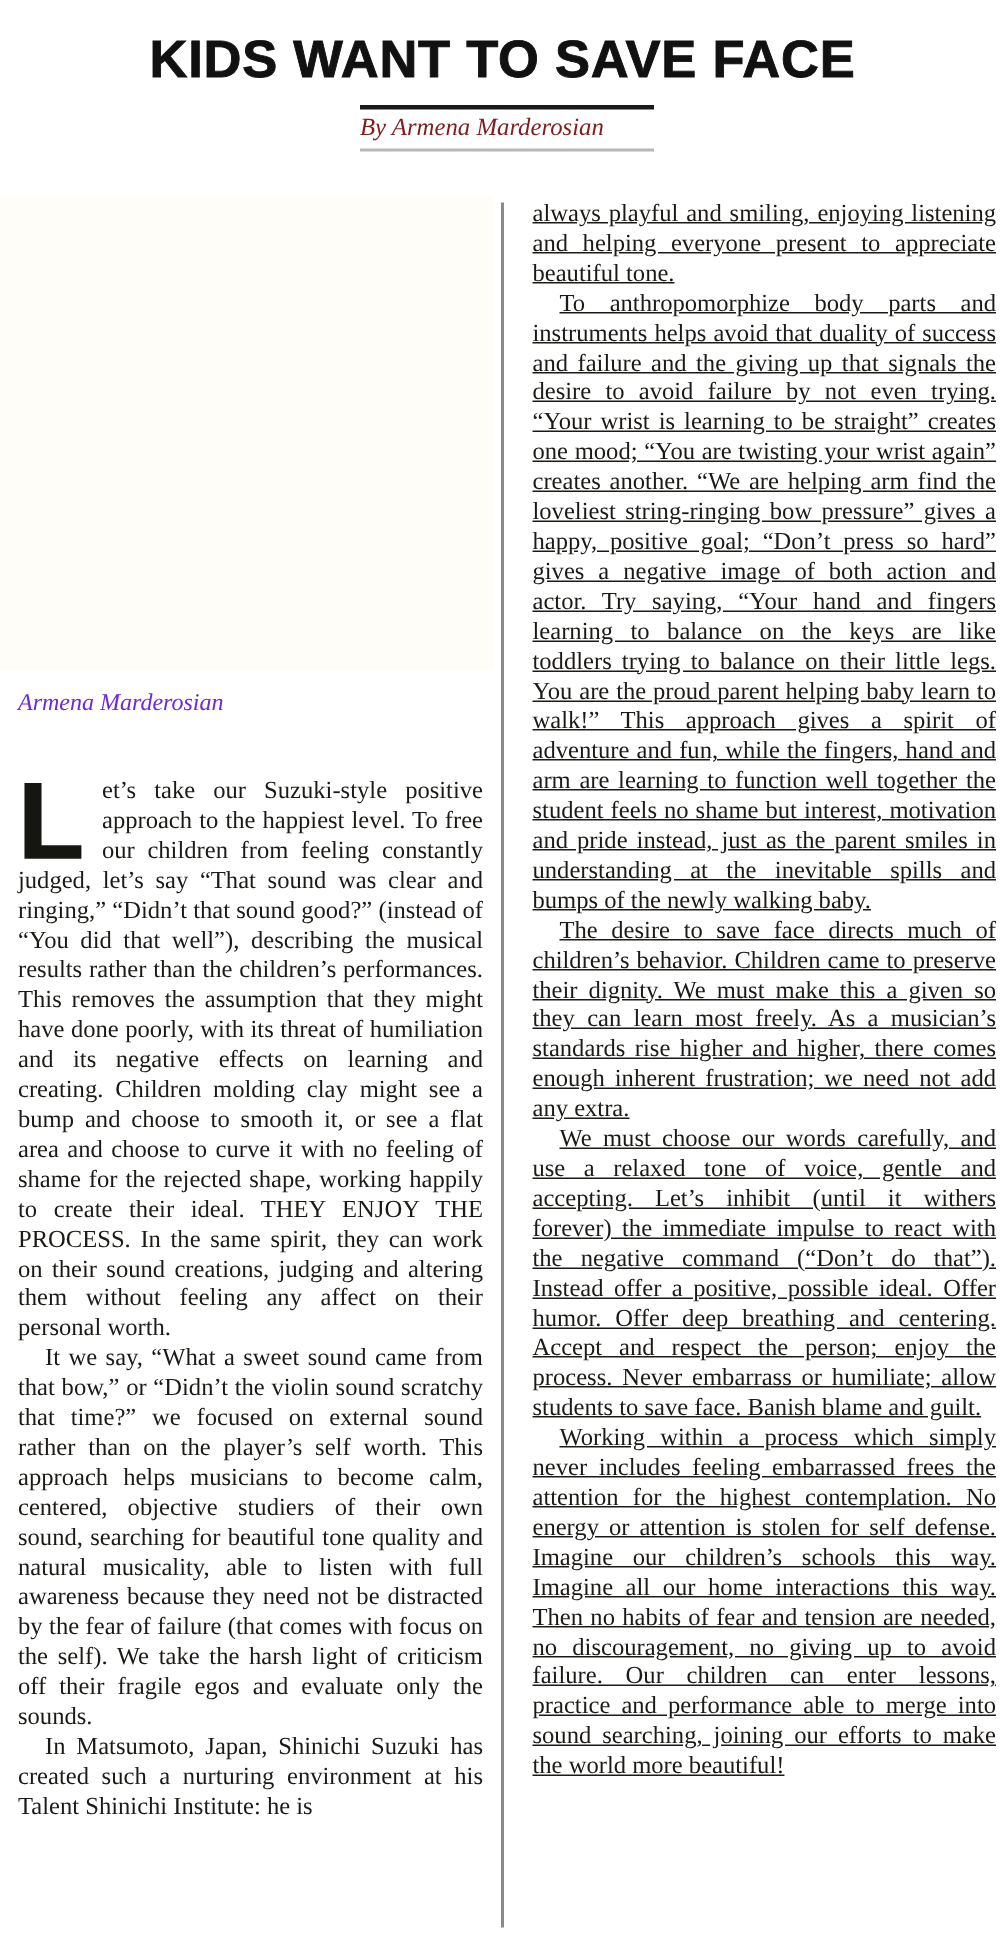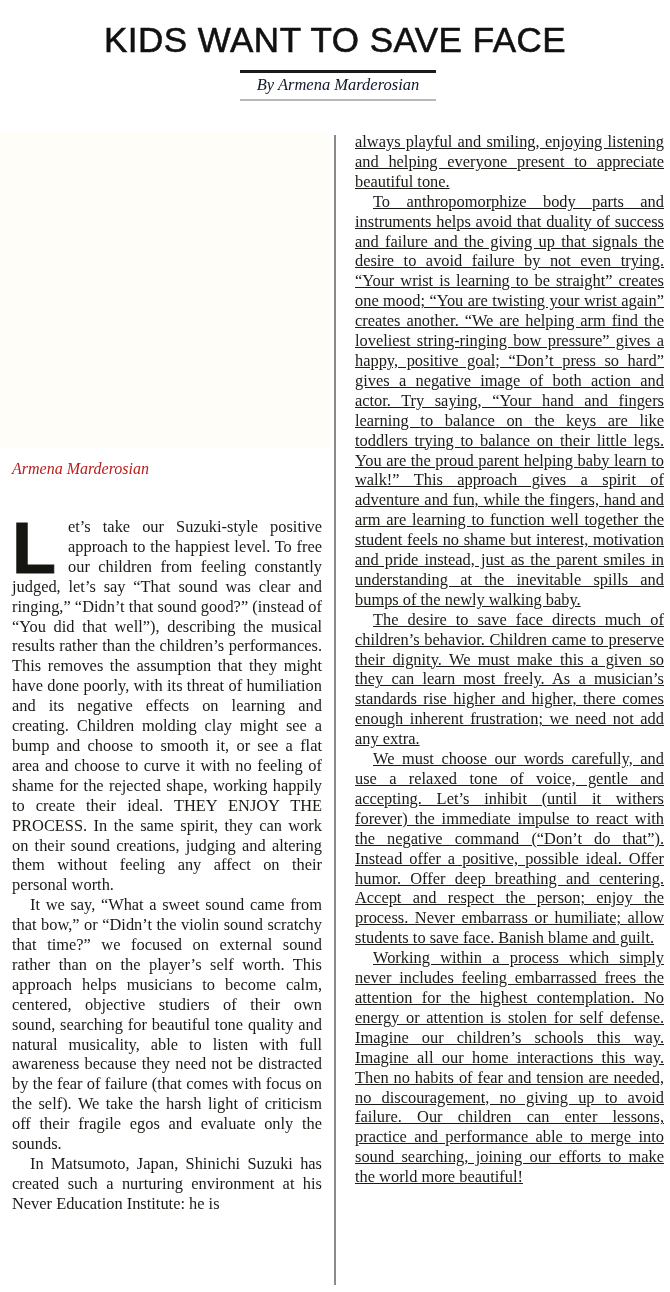--- a/index.html
+++ b/index.html
@@ -11,47 +11,47 @@
     overflow: hidden;
     color: #1c1a16;
   }
   .title {
     position: absolute;
     top: 18px;
     left: 0;
     width: 670px;
     text-align: center;
     font-family: "Liberation Sans", sans-serif;
-    font-weight: 400;
+    font-weight: 700;
     font-size: 35px;
     letter-spacing: 0.5px;
     color: #111;
     margin: 0;
     line-height: 44px;
     -webkit-text-stroke: 0.6px #111;
   }
   .rule-thick {
     position: absolute;
     left: 240px;
     top: 70px;
     width: 196px;
     height: 3px;
     background: #1a1a1a;
   }
   .byline {
     position: absolute;
     left: 240px;
     top: 74px;
     width: 196px;
-    text-align: center;
+    text-align: left;
     font-family: "Liberation Serif", serif;
     font-style: italic;
     font-size: 16.5px;
     line-height: 22px;
-    color: #0f172a;
+    color: #7f1d1d;
   }
   .rule-thin {
     position: absolute;
     left: 240px;
     top: 99px;
     width: 196px;
     height: 2px;
     background: #b8b8b8;
   }
   .photo {
@@ -63,21 +63,21 @@
     background: #fffdf8;
   }
   .caption {
     position: absolute;
     left: 12px;
     top: 458px;
     font-family: "Liberation Serif", serif;
     font-style: italic;
     font-size: 16px;
     line-height: 22px;
-    color: #b91c1c;
+    color: #6d28d9;
   }
   .divider {
     position: absolute;
     left: 334px;
     top: 135px;
     width: 1.5px;
     height: 1150px;
     background: #8a8a8a;
   }
   .col {
@@ -114,21 +114,21 @@
 <div class="rule-thin"></div>
 
 <div class="photo"></div>
 <div class="caption">Armena Marderosian</div>
 
 <div class="divider"></div>
 
 <div class="col col-left">
   <p class="noindent"><span class="dropcap">L</span><span>et’s take our Suzuki-style positive approach to the happiest level. To free our children from feeling constantly judged, let’s say “That sound was clear and ringing,” “Didn’t that sound good?” (instead of “You did that well”), describing the musical results rather than the children’s performances. This removes the assumption that they might have done poorly, with its threat of humiliation and its negative effects on learning and creating. Children molding clay might see a bump and choose to smooth it, or see a flat area and choose to curve it with no feeling of shame for the rejected shape, working happily to create their ideal. THEY ENJOY THE PROCESS. In the same spirit, they can work on their sound creations, judging and altering them with­out feeling any affect on their personal worth.</span></p>
   <p>It we say, “What a sweet sound came from that bow,” or “Didn’t the violin sound scratchy that time?” we focused on external sound rather than on the player’s self worth. This approach helps musicians to become calm, centered, objective studiers of their own sound, searching for beautiful tone quality and natural musi­cality, able to listen with full awareness because they need not be distracted by the fear of failure (that comes with focus on the self). We take the harsh light of criti­cism off their fragile egos and evaluate only the sounds.</p>
-  <p>In Matsumoto, Japan, Shinichi Suzuki has created such a nurturing environment at his Never Education Institute: he is</p>
+  <p>In Matsumoto, Japan, Shinichi Suzuki has created such a nurturing environment at his Talent Shinichi Institute: he is</p>
 </div>
 
 <div class="col col-right">
   <p class="noindent">always playful and smiling, enjoying listening and helping everyone present to appreciate beautiful tone.</p>
   <p>To anthropomorphize body parts and instruments helps avoid that duality of success and failure and the giving up that signals the desire to avoid failure by not even trying. “Your wrist is learning to be straight” creates one mood; “You are twisting your wrist again” creates another. “We are helping arm find the loveliest string-ringing bow pressure” gives a happy, positive goal; “Don’t press so hard” gives a negative image of both action and actor. Try saying, “Your hand and fingers learning to balance on the keys are like toddlers trying to balance on their little legs. You are the proud parent helping baby learn to walk!” This approach gives a spirit of adventure and fun, while the fingers, hand and arm are learning to function well together the student feels no shame but interest, motivation and pride instead, just as the parent smiles in understanding at the inevitable spills and bumps of the newly walking baby.</p>
   <p>The desire to save face directs much of children’s behavior. Children came to preserve their dignity. We must make this a given so they can learn most freely. As a musician’s standards rise higher and higher, there comes enough inherent frus­tration; we need not add any extra.</p>
   <p>We must choose our words carefully, and use a relaxed tone of voice, gentle and accepting. Let’s inhibit (until it withers forever) the immediate impulse to react with the negative command (“Don’t do that”). Instead offer a positive, possible ideal. Offer humor. Offer deep breathing and centering. Accept and respect the person; enjoy the process. Never embar­rass or humiliate; allow students to save face. Banish blame and guilt.</p>
   <p>Working within a process which simply never includes feeling embarrassed frees the attention for the highest contempla­tion. No energy or attention is stolen for self defense. Imagine our children’s schools this way. Imagine all our home interactions this way. Then no habits of fear and tension are needed, no discour­agement, no giving up to avoid failure. Our children can enter lessons, practice and performance able to merge into sound searching, joining our efforts to make the world more beautiful!</p>
 </div>
 

